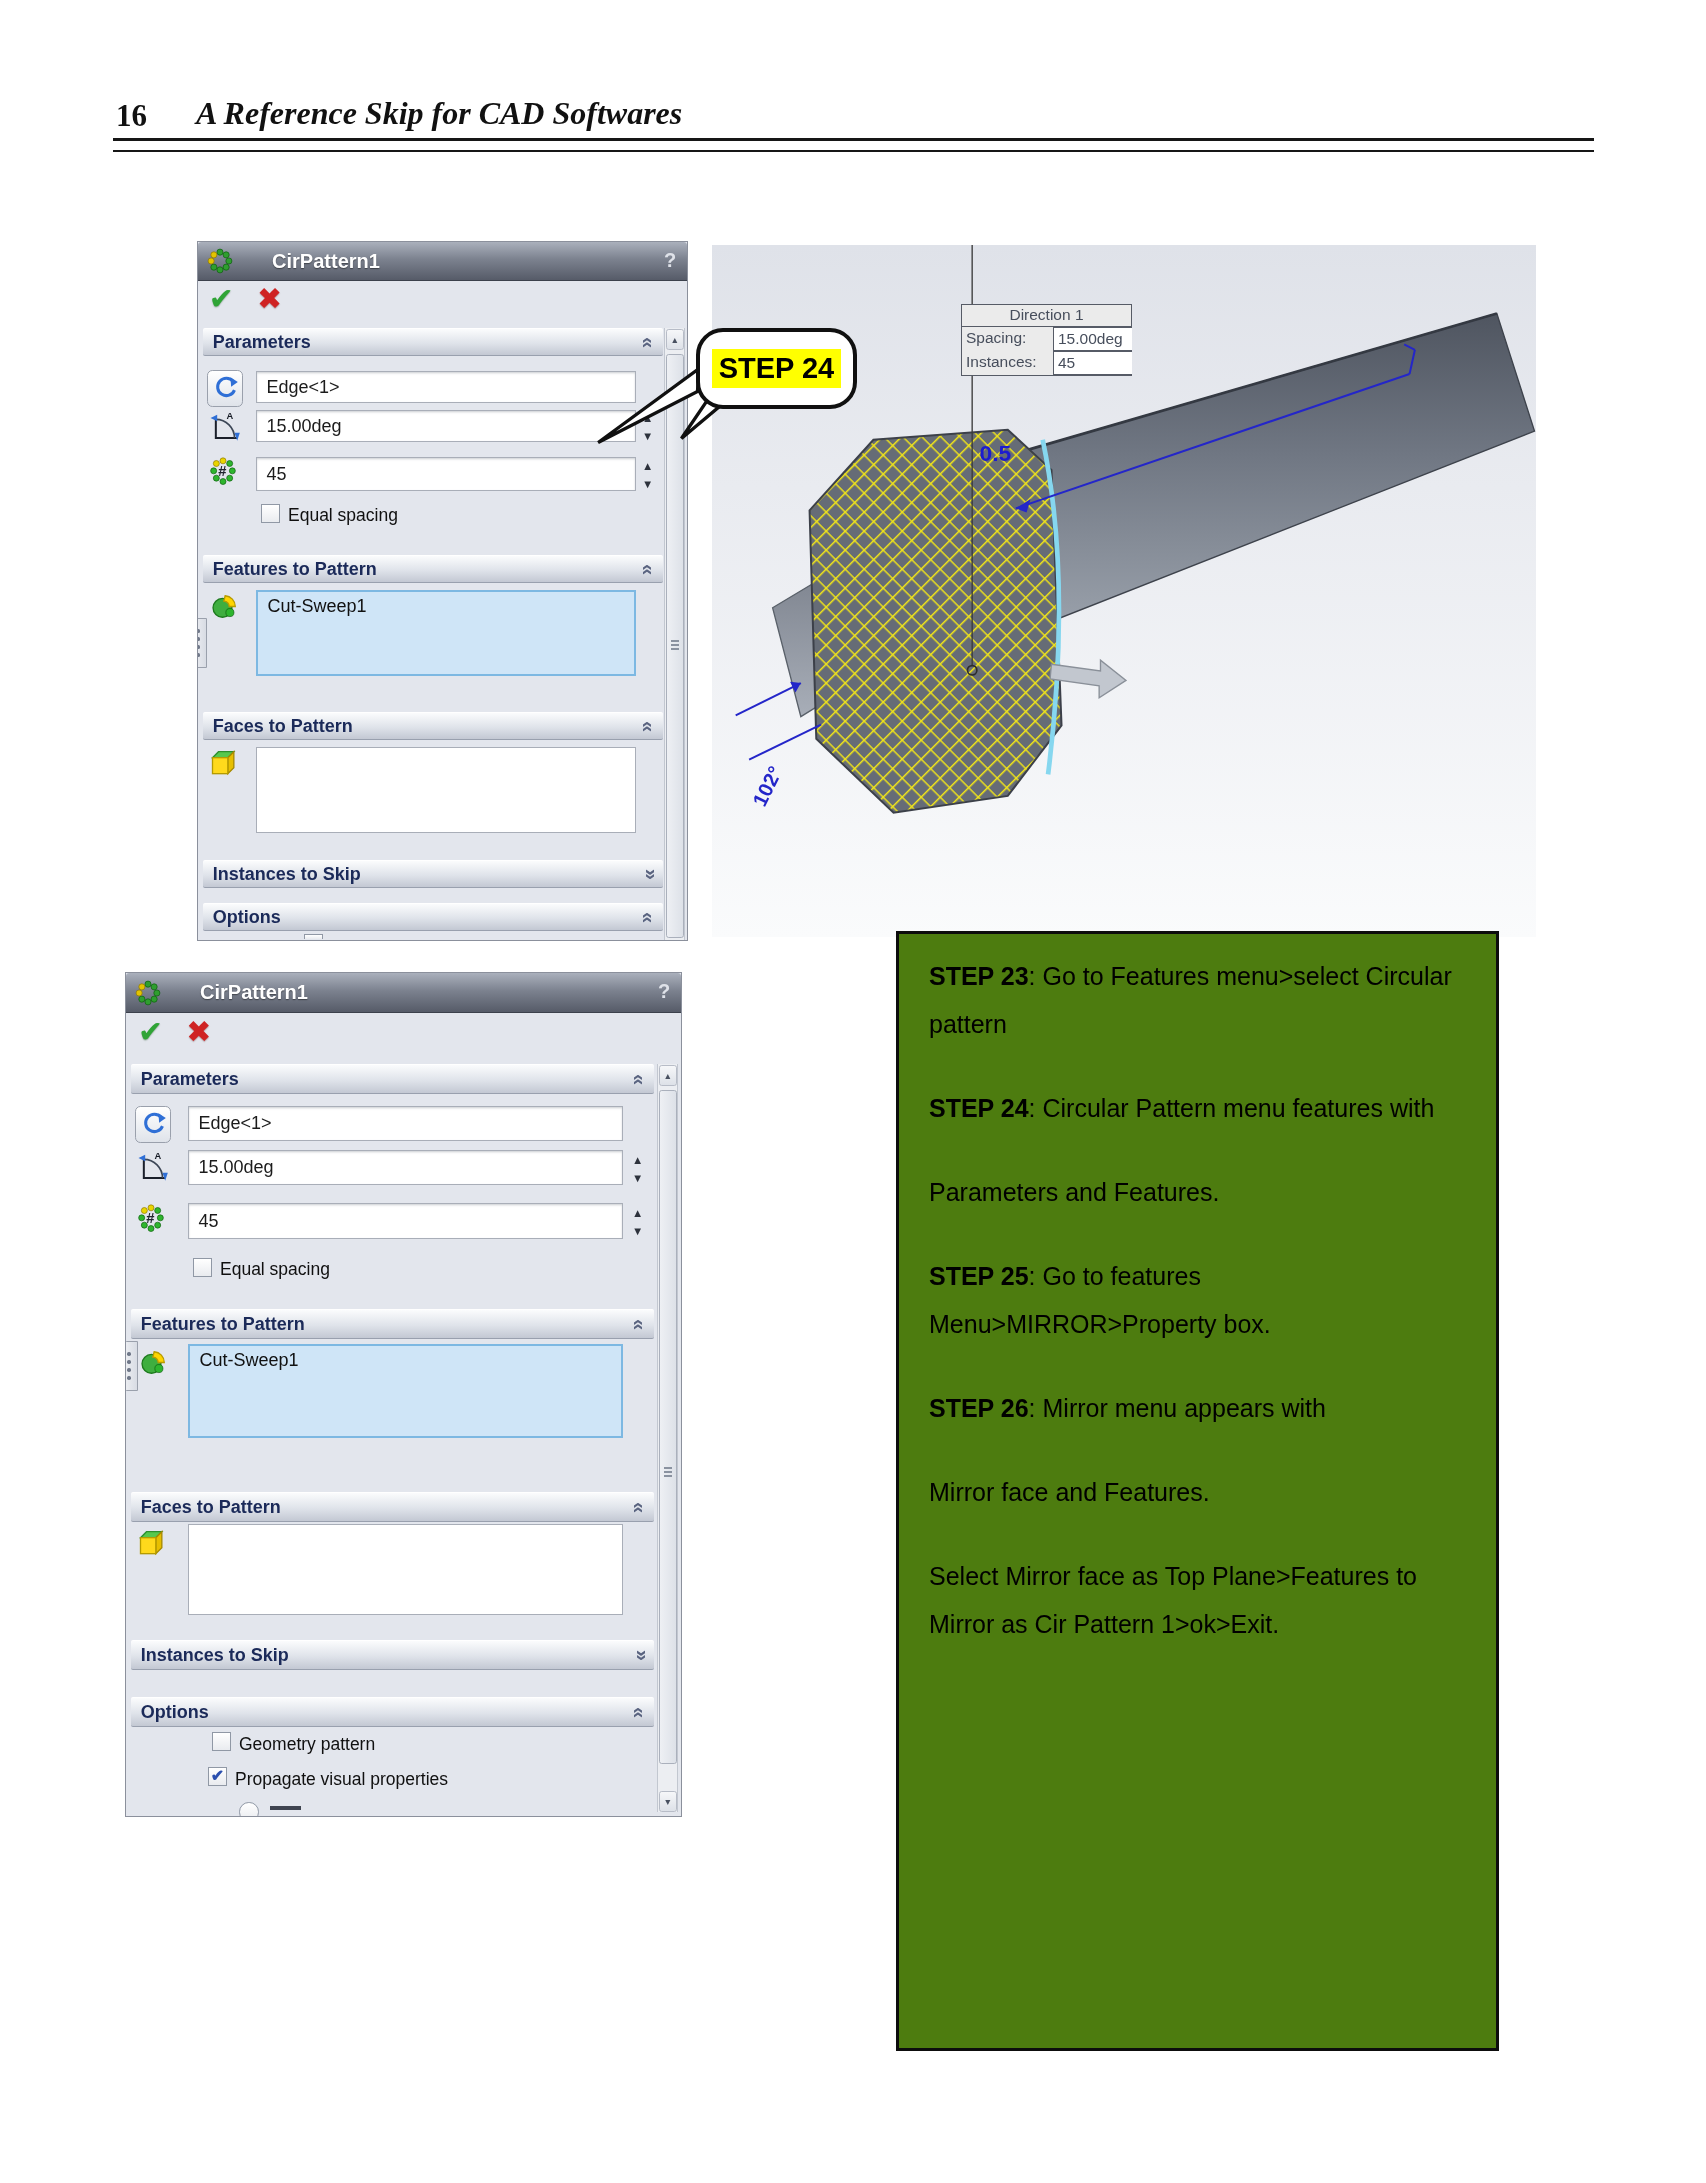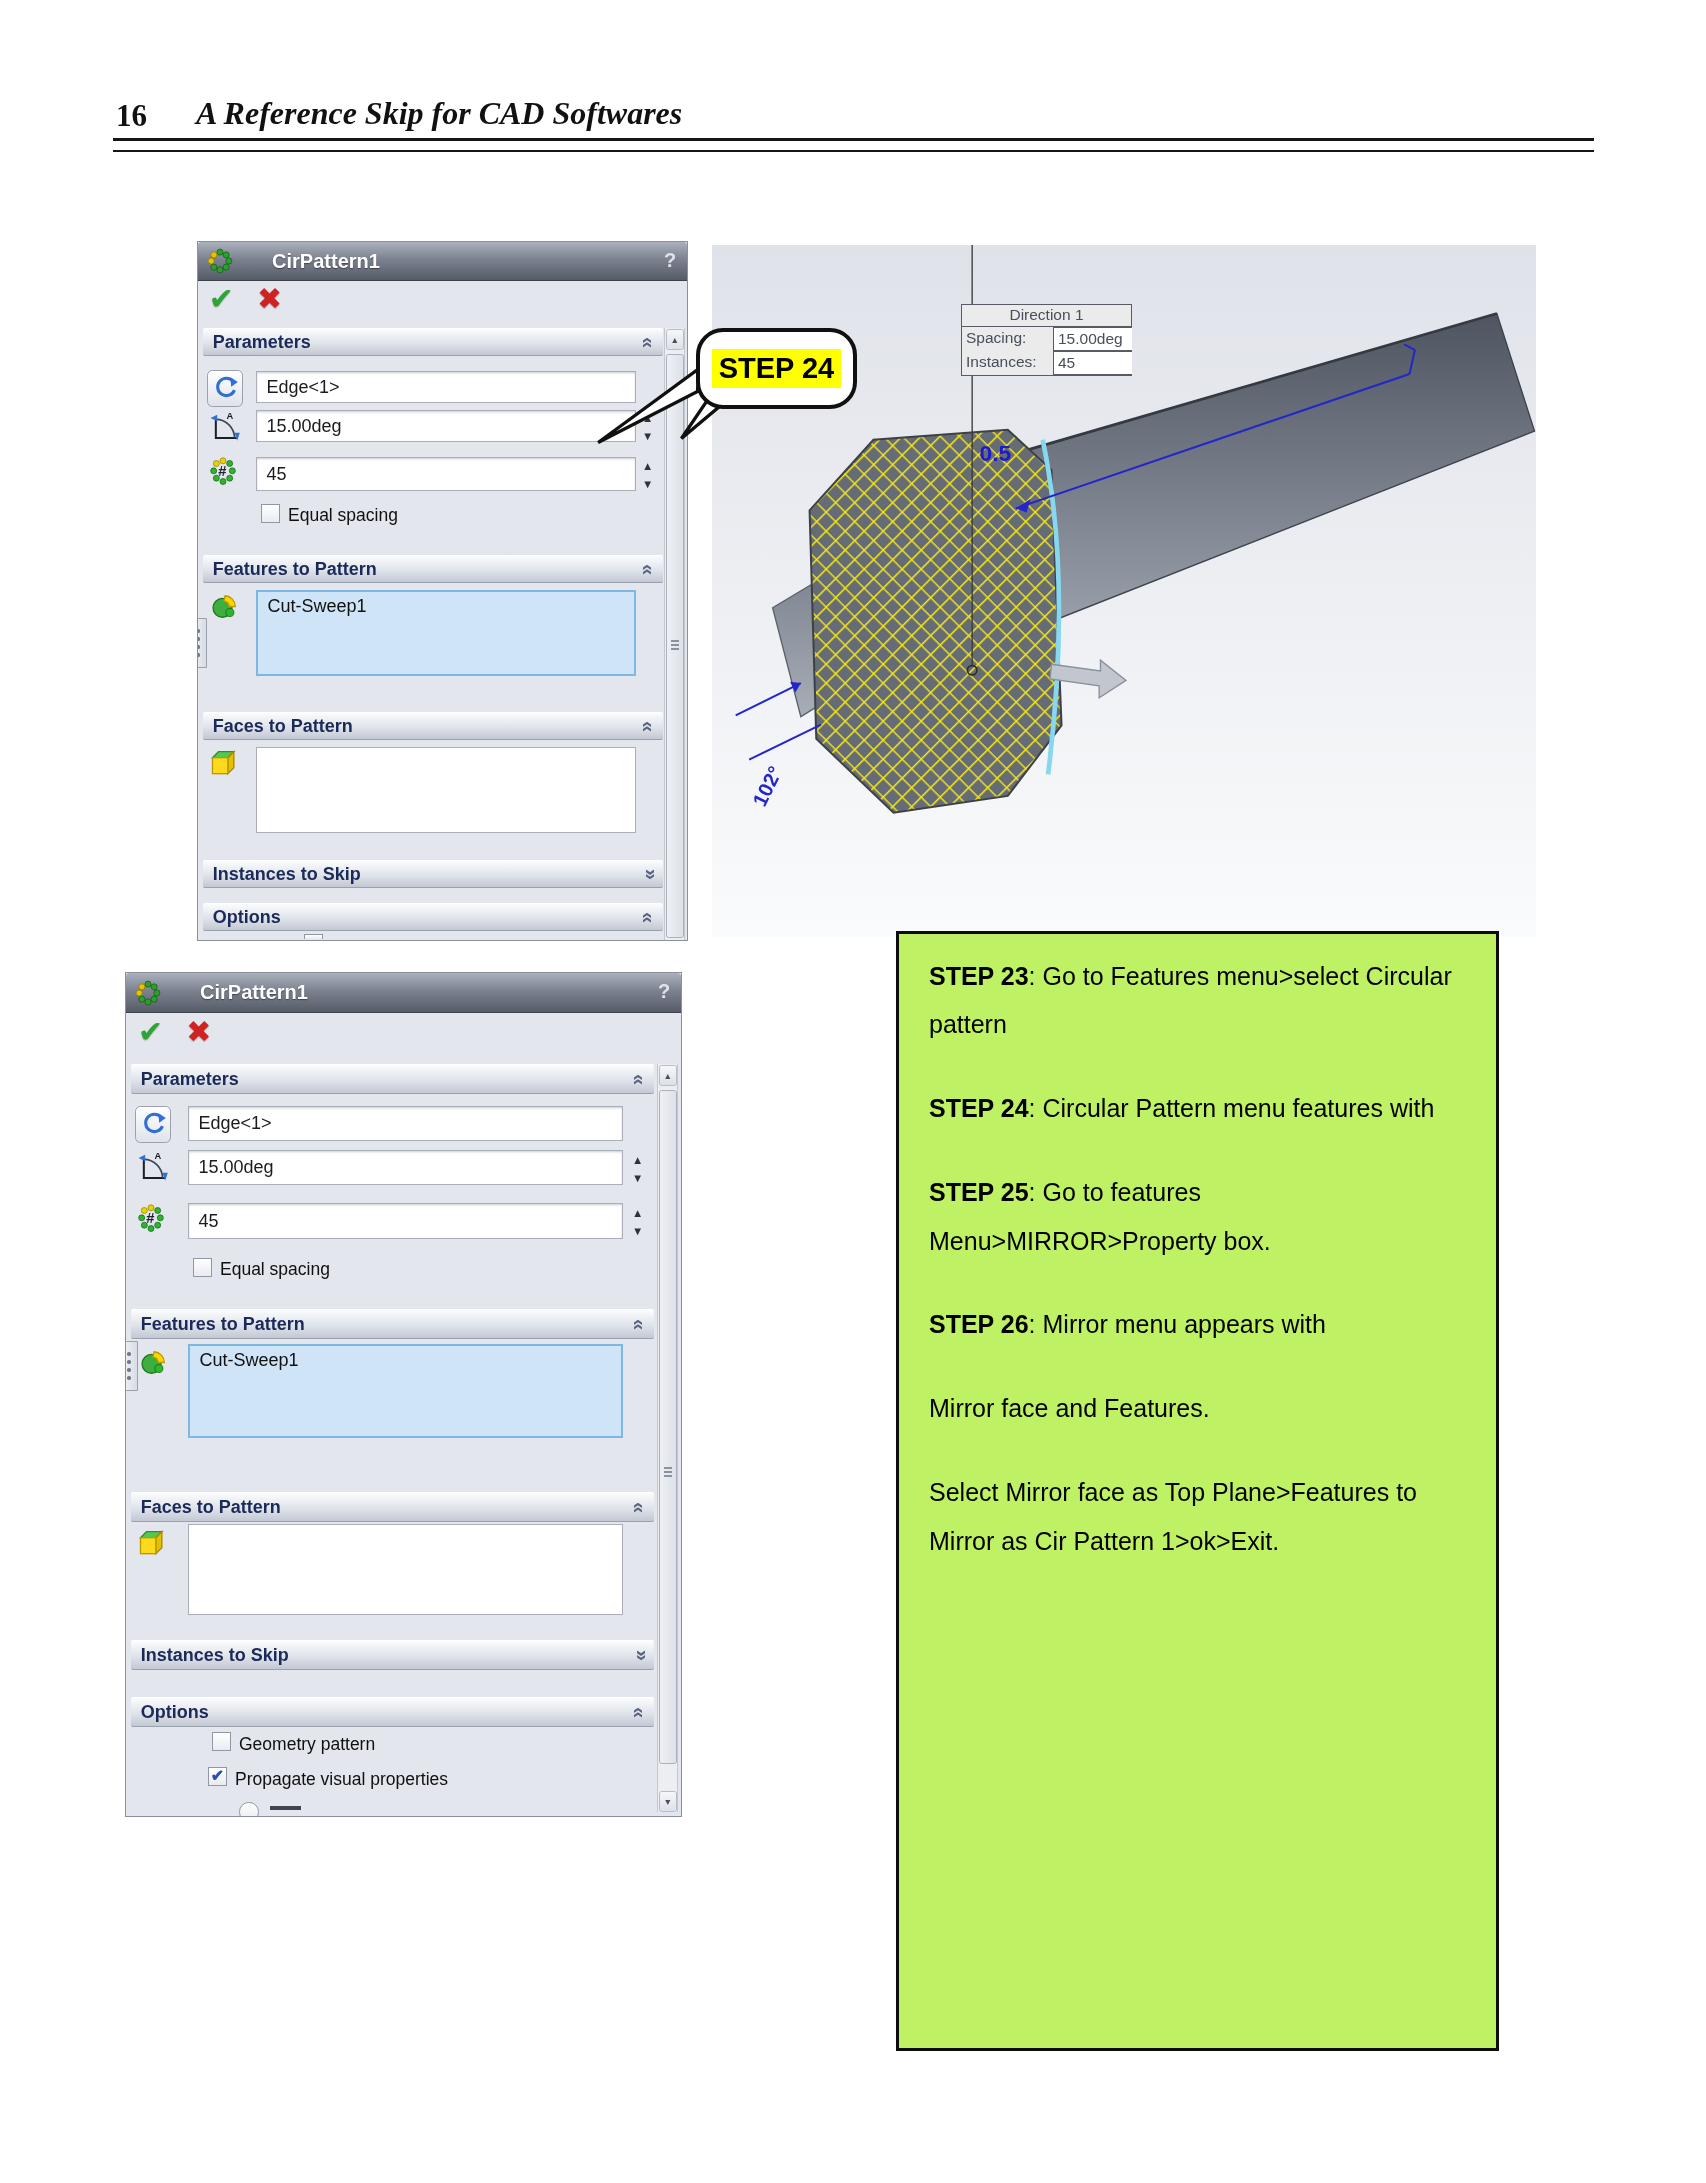--- a/index.html
+++ b/index.html
@@ -73,21 +73,21 @@
   #dirbox .dv{flex:1;background:#fff;border:1.3px solid #565b66;border-right:none;padding:2px 0 2px 4px;margin-right:-1.3px;}
 
   
   #callout{position:absolute;left:696px;top:328px;width:153px;height:73px;background:#fff;
            border:4px solid #101010;border-radius:27px;display:flex;align-items:center;justify-content:center;z-index:6;}
   #callout span{background:#ffff00;padding:2.7px 6.7px;font-size:29px;font-weight:bold;color:#000;}
   #pointer-svg{position:absolute;left:578px;top:316px;z-index:5;}
 
   
   #steps{position:absolute;left:896px;top:931px;width:603px;height:1120px;border:3.4px solid #0d0d0d;
-         box-sizing:border-box;background:#bef264;padding:17.5px 19px 0 30px;}
+         box-sizing:border-box;background:#4d7c0f;padding:17.5px 19px 0 30px;}
   #steps p{margin:0 0 35px 0;font-size:25px;line-height:1.95;color:#000;}
   #steps b{font-weight:bold;}
 </style>
 </head>
 <body>
 
 <div id="page">
 
   <div class="hdr-num">16</div>
   <div class="hdr-title">A Reference Skip for CAD Softwares</div>
@@ -412,20 +412,21 @@
       <i></i>
         <i></i>
         <i></i>
         <i></i>
     </div>
   </div>
 
   <div id="steps">
     <p><b>STEP 23</b><span>: Go to Features menu&gt;select Circular pattern</span></p>
     <p><b>STEP 24</b><span>: Circular Pattern menu features with</span></p>
+    <p><span>Parameters and Features.</span></p>
     <p><b>STEP 25</b><span>: Go to features Menu&gt;MIRROR&gt;Property box.</span></p>
     <p><b>STEP 26</b><span>: Mirror menu appears with</span></p>
     <p><span>Mirror face and Features.</span></p>
     <p><span>Select Mirror face as Top Plane&gt;Features to Mirror as Cir Pattern 1&gt;ok&gt;Exit.</span></p>
   </div>
 
 </div>
 
 
 </body></html>

